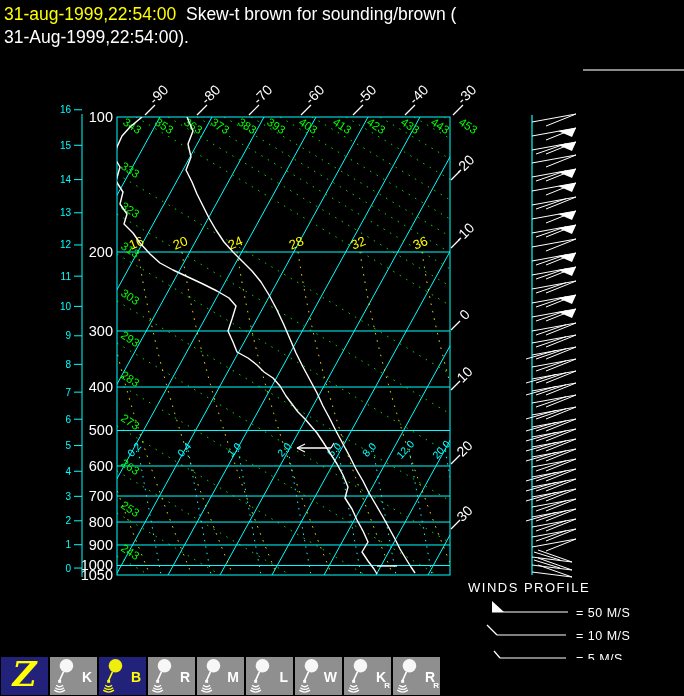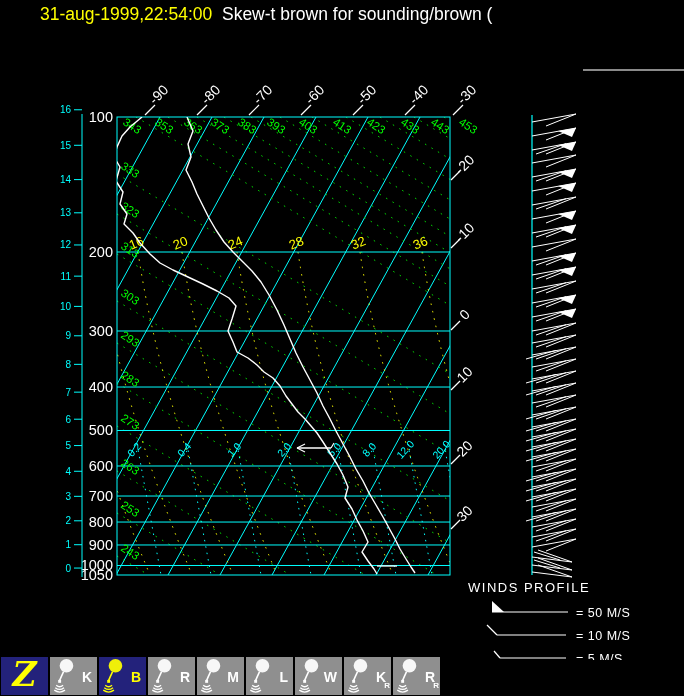--- a/index.html
+++ b/index.html
@@ -1,38 +1,38 @@
 <!DOCTYPE html>
 <html><head>
 <meta charset="utf-8">
 <style>
   html,body{margin:0;padding:0;background:#000;width:684px;height:696px;overflow:hidden;position:relative;}
   body{font-family:"Liberation Sans",sans-serif;}
   #title{position:absolute;left:4px;top:3px;font-size:17.5px;line-height:23px;color:#fff;white-space:pre-wrap;}
-  #title .ts{color:#ffff00;margin-left:36px;}
+  #title .ts{color:#ffff00;}
   #border-frag{position:absolute;left:583px;top:69px;width:101px;height:2px;background:#8a8a8a;}
   #chart-svg{position:absolute;left:0;top:0;}
   #toolbar{position:absolute;left:0;top:657px;width:684px;height:39px;}
   .tb-btn{position:absolute;top:0;width:47px;height:38px;background:#8f8f8f;cursor:pointer;}
   .tb-btn.sel{background:#23227b;}
   .tb-letter{position:absolute;right:5px;top:12px;font-weight:bold;font-size:14px;color:#fff;}
   .sel .tb-letter{color:#ffff00;}
   .tb-sub{position:absolute;right:1px;bottom:5px;font-weight:bold;font-size:8px;color:#fff;}
   .snd-icon{position:absolute;left:3px;top:1px;width:24px;height:37px;color:#fff;}
   .sel .snd-icon{color:#ffff00;}
   .balloon{fill:currentColor;opacity:.93;}
   .string{stroke:currentColor;stroke-width:1.6;fill:none;}
   .base{fill:currentColor;}
   .arc{stroke:currentColor;stroke-width:1.3;fill:none;}
   .z-logo{position:absolute;left:0;top:-2px;width:47px;height:38px;text-align:center;color:#ffff00;font-family:"DejaVu Serif",serif;font-style:italic;font-weight:bold;font-size:33px;}
 </style>
 </head>
 <body>
 
-<div id="title"><span class="ts">31-aug-1999,22:54:00</span><span>  Skew-t brown for sounding/brown (</span><br></div>
+<div id="title"><span class="ts">31-aug-1999,22:54:00</span><span>  Skew-t brown for sounding/brown (</span><br><span>31-Aug-1999,22:54:00).</span></div>
 
 <div id="border-frag"></div>
 
 <svg id="chart-svg" width="684" height="660">
     <defs>
       <clipPath id="plot-clip">
         <rect x="117" y="117" width="333" height="458"></rect>
       </clipPath>
     </defs>
     <g clip-path="url(#plot-clip)">

